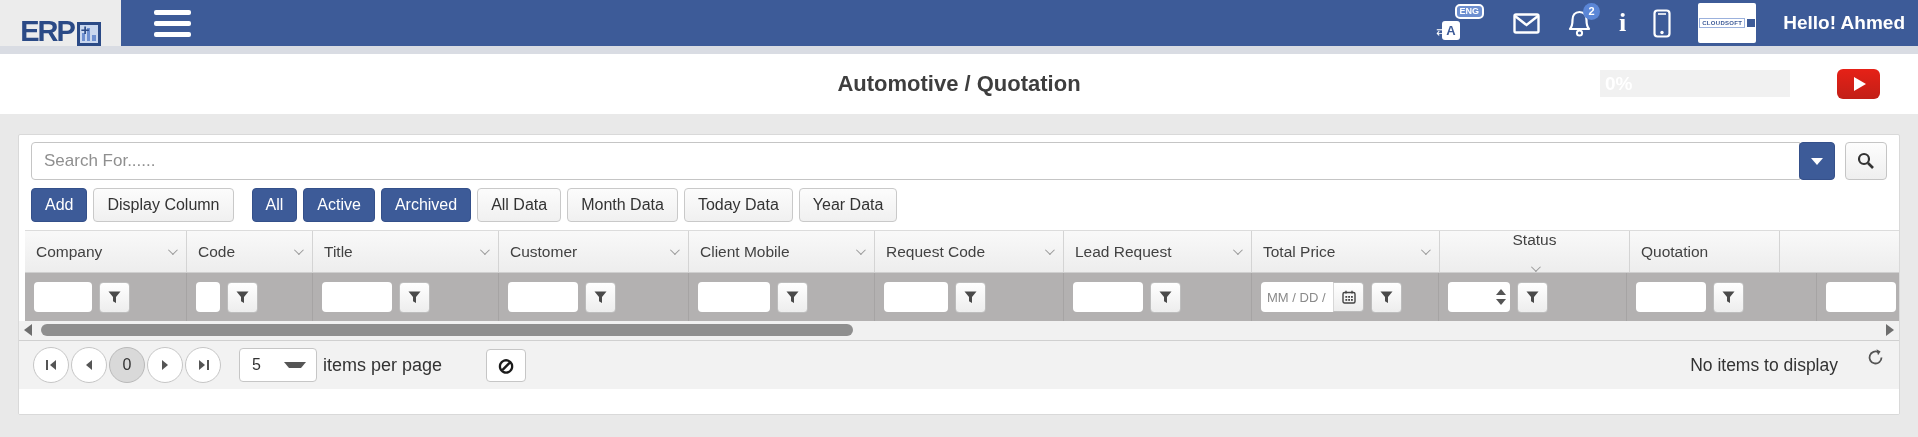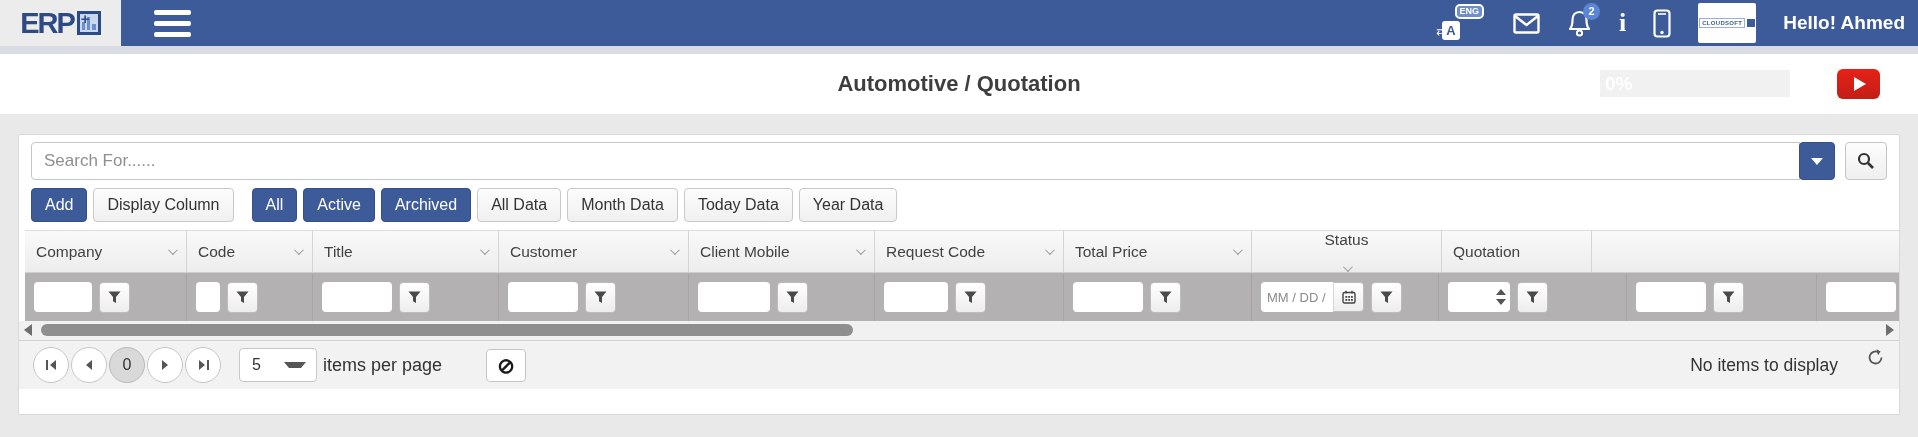--- a/index.html
+++ b/index.html
@@ -5,21 +5,21 @@
   * { margin:0; padding:0; box-sizing:border-box; }
   html,body { width:1918px; height:437px; overflow:hidden; }
   body {
     font-family:"Liberation Sans","DejaVu Sans",sans-serif;
     background:#e9e9e9; color:#333;
     --accent:#3d5b98; --yt-red:#e62117; --filter-bg:#b3b1b1;
   }
 
   
   .navbar { height:46px; background:var(--accent); display:flex; align-items:center; }
-  .logo-box { width:121px; height:46px; background:#ececec; display:flex; align-items:center; justify-content:center; gap:3px; }
+  .logo-box { width:121px; height:46px; background:#ececec; display:flex; align-items:flex-end; justify-content:center; gap:3px; }
   .logo-text { font-size:29px; font-weight:bold; color:#2b4a86; letter-spacing:-2px; line-height:1; }
   .logo-mark { width:24px; height:24px; border:3px solid #2b4a86; background:#c9d7ef; position:relative; display:flex; align-items:flex-end; justify-content:center; gap:2px; padding:2px 2px; }
   .logo-mark::before { content:"+"; position:absolute; top:-4px; left:1px; font-size:15px; font-weight:bold; color:#2b4a86; }
   .logo-mark i { display:block; width:4px; background:#6d8fd0; }
   .hamburger { width:37px; height:27px; margin-left:33px; display:flex; flex-direction:column; justify-content:space-between; cursor:pointer; }
   .hamburger b { display:block; height:5px; border-radius:2px; background:#fff; }
 
   .nav-right { margin-left:auto; display:flex; align-items:center; gap:27px; padding-right:13px; }
   .nav-ic { display:flex; align-items:center; justify-content:center; cursor:pointer; position:relative; }
   .lang-ic { width:46px; height:36px; }
@@ -232,20 +232,24 @@
         </div>
         <div class="th" style="width: 186px;">
           <span>Client Mobile</span>
           <span class="chev"></span>
         </div>
         <div class="th" style="width: 189px;">
           <span>Request Code</span>
           <span class="chev"></span>
         </div>
         <div class="th" style="width: 188px;">
+          <span>Lead Request</span>
+          <span class="chev"></span>
+        </div>
+        <div class="th" style="width: 188px;">
           <span>Total Price</span>
           <span class="chev"></span>
         </div>
         <div class="th" style="width: 190px; flex-direction: column;">
           <span>Status</span>
           <span class="chev"></span>
         </div>
         <div class="th" style="width: 150px;">
           <span>Quotation</span>
         </div>

